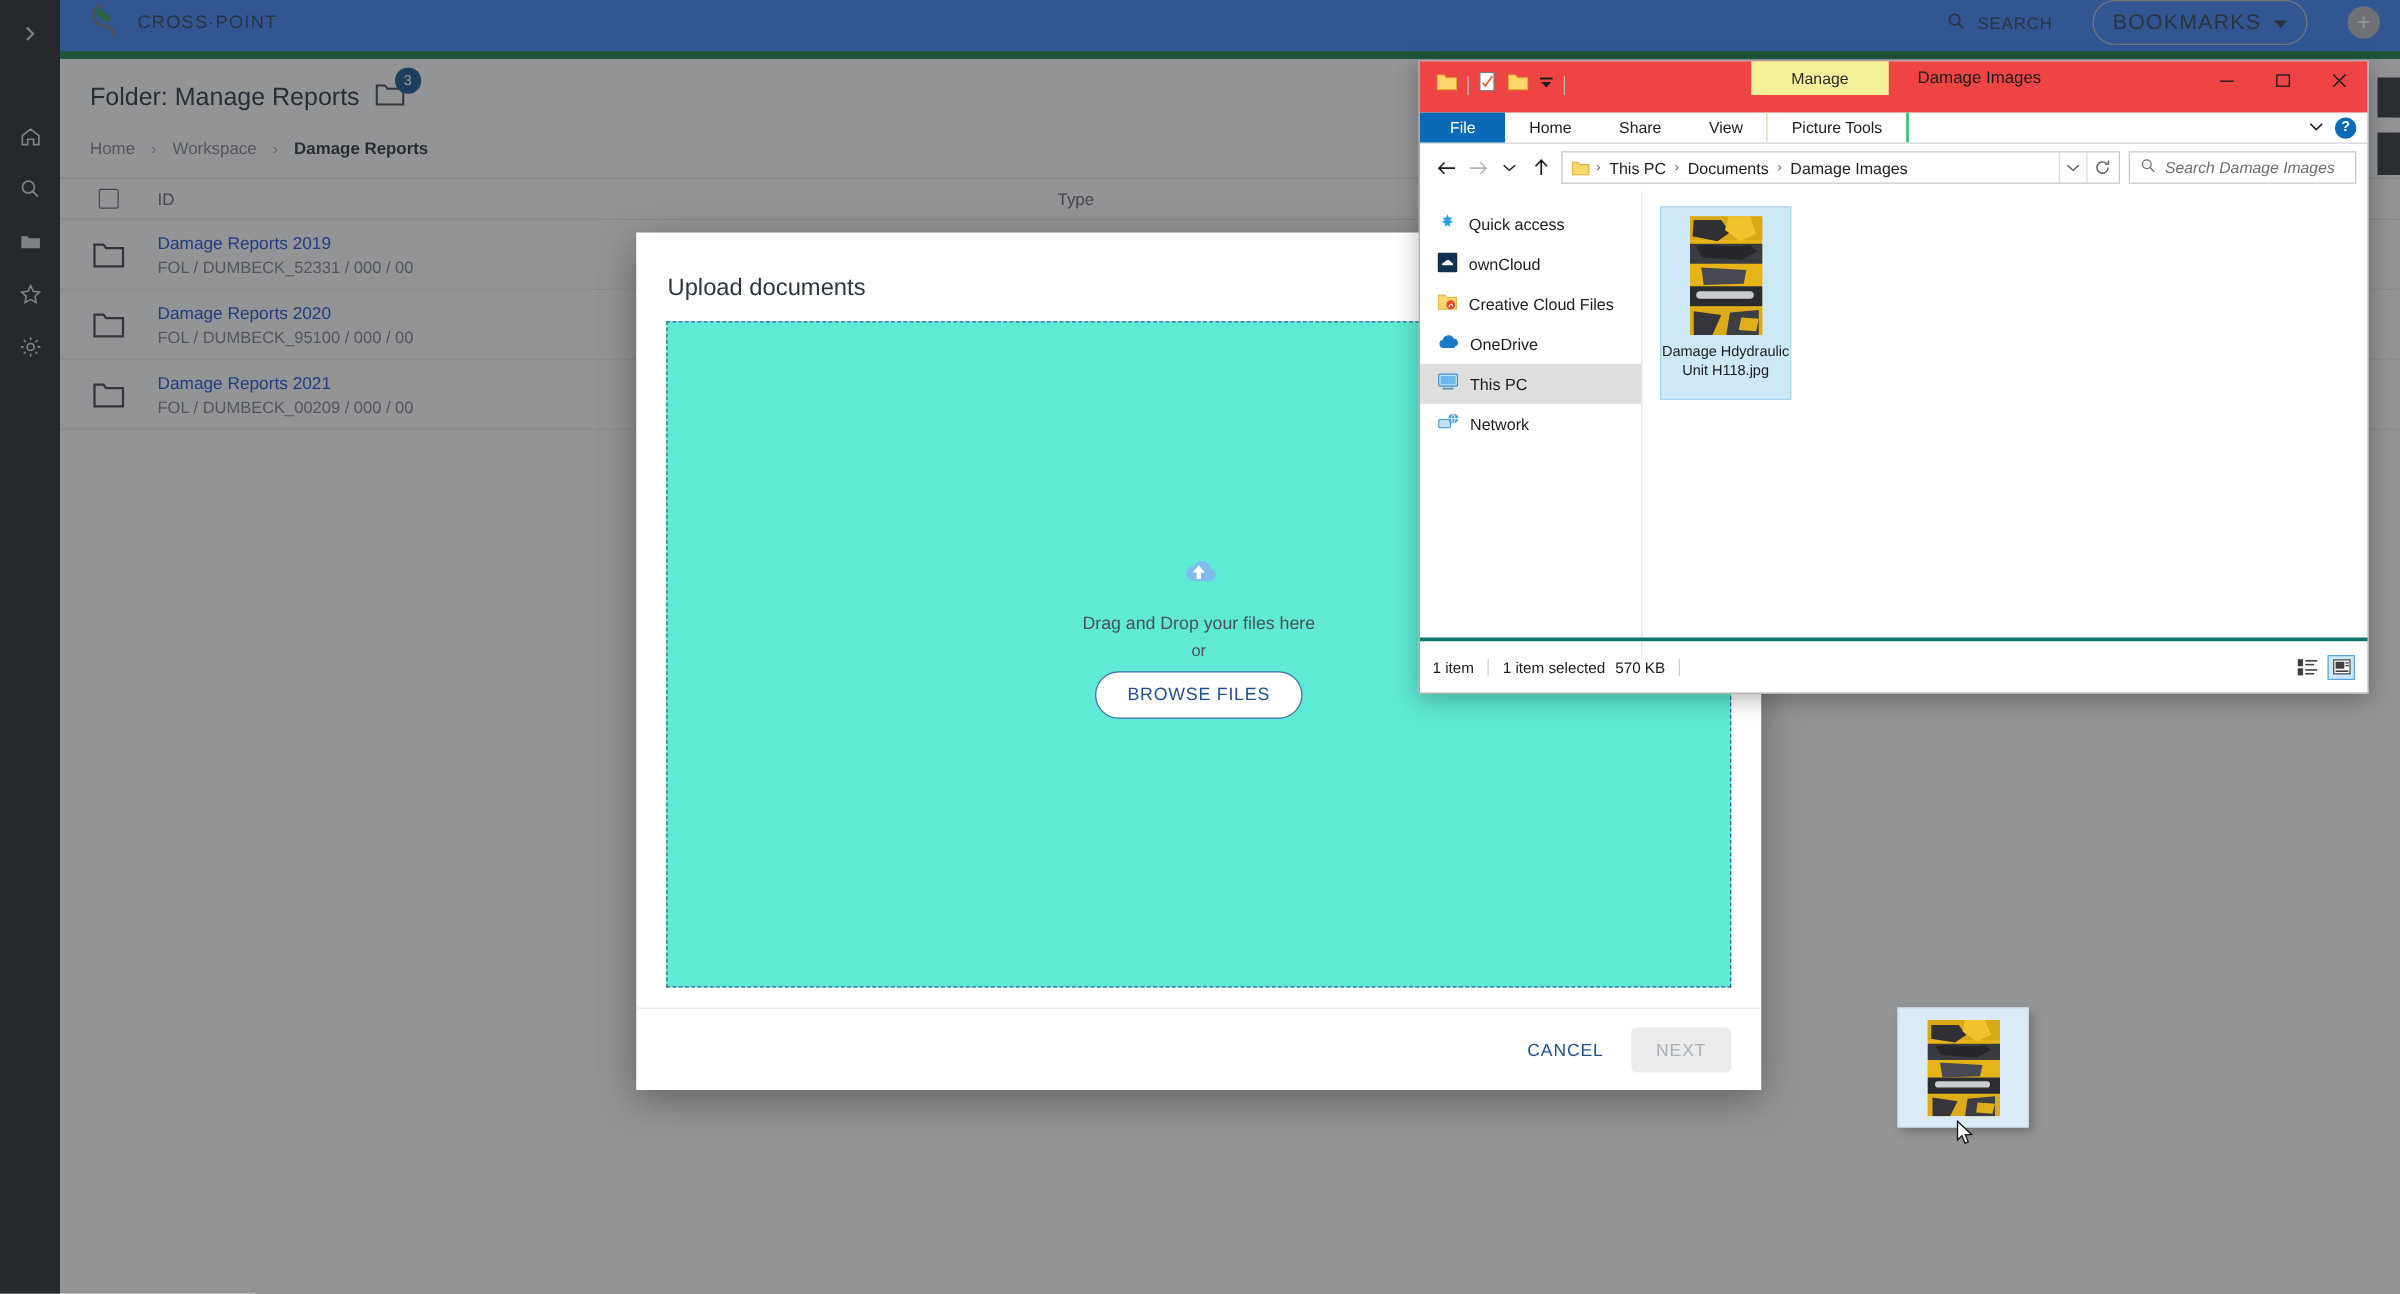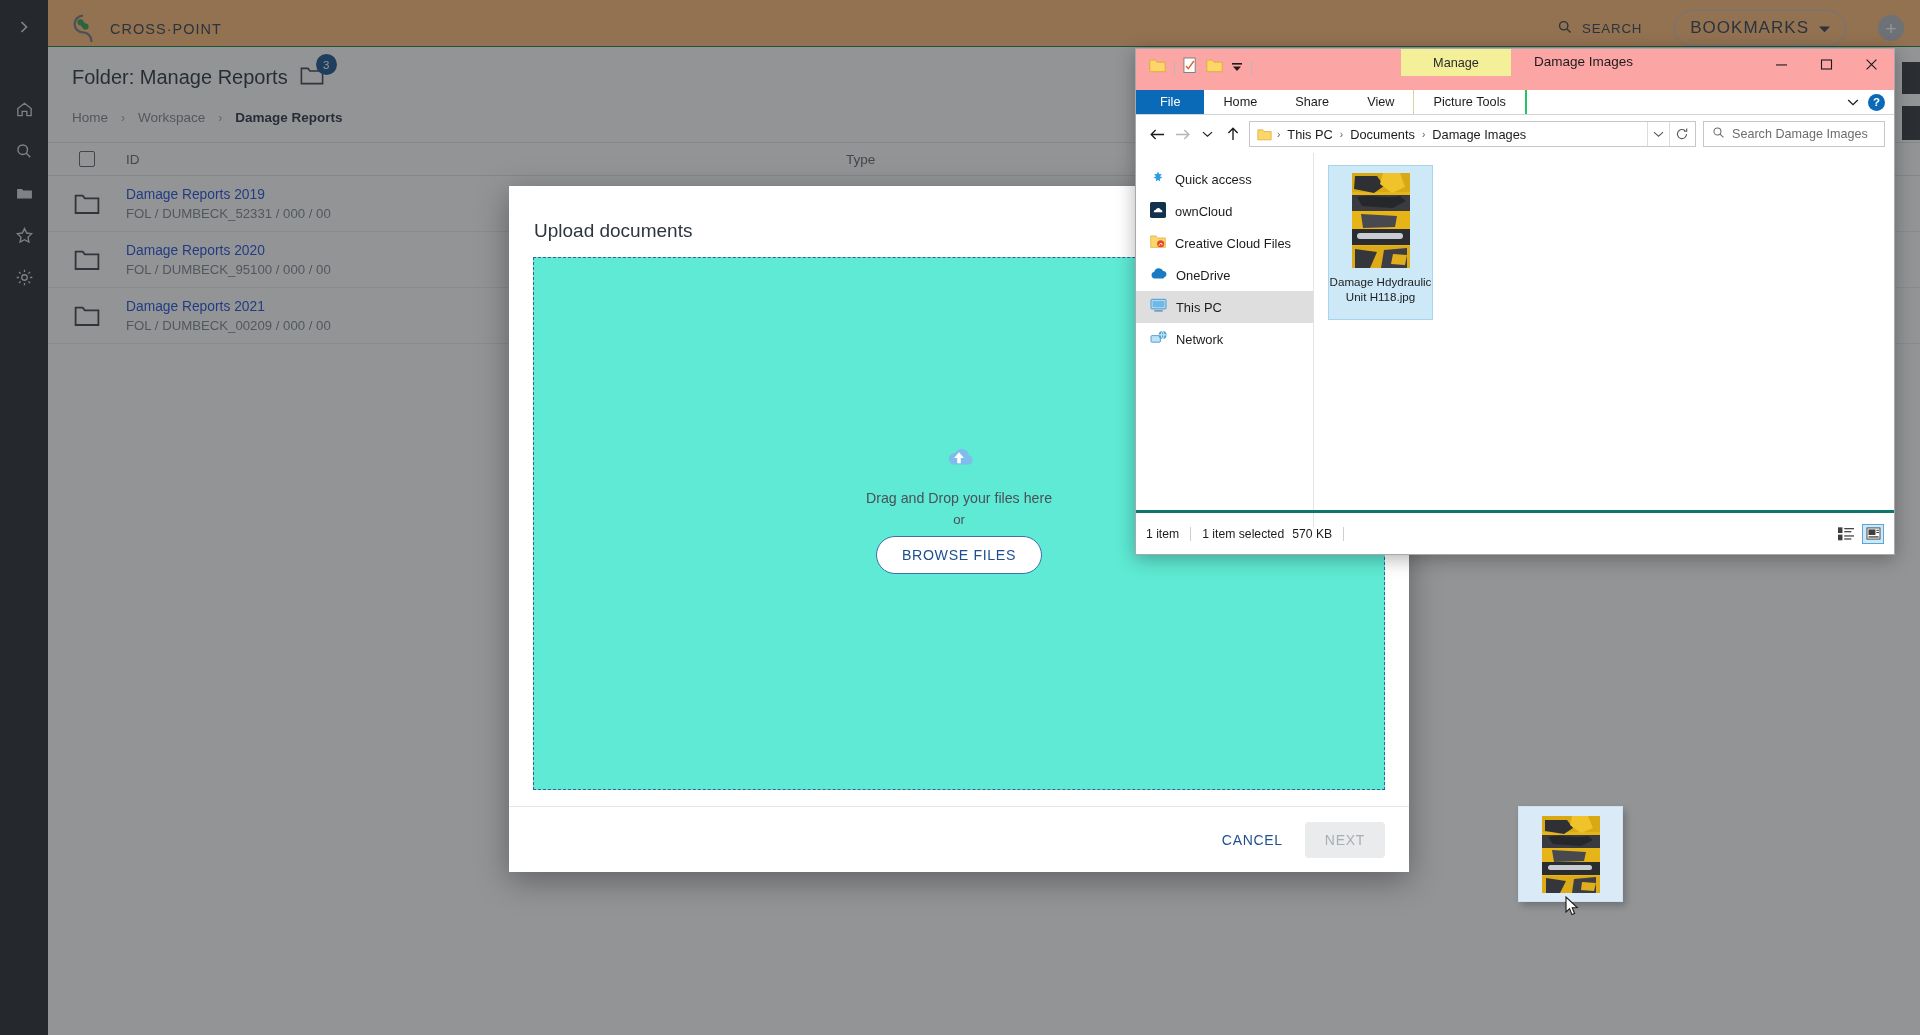--- a/index.html
+++ b/index.html
@@ -19,22 +19,22 @@
   }
   .rail .r-ico {
     width: 48px; height: 42px; display: flex; align-items: center; justify-content: center;
     color: #d7dadd;
   }
   .rail .r-ico svg { display: block; }
   .rail-spacer-1 { height: 40px; }
 
   .topbar {
     position: absolute; left: 48px; top: 0; right: 0; height: 47px;
-    background: #fdba74; border-bottom: 1px solid #15803d;
-    display: flex; align-items: flex-end;
+    background: #3b82f6; border-bottom: 6px solid #15803d;
+    display: flex; align-items: flex-start;
   }
   .brand { display: flex; align-items: center; gap: 12px; margin-left: 20px; }
   .brand-name {
     font-size: 14.5px; letter-spacing: .07em; color: #2f3c4f; font-weight: 500;
   }
   .top-right { margin-left: auto; display: flex; align-items: center; gap: 32px; margin-right: 16px; }
   .search-btn { display: flex; align-items: center; gap: 9px; color: #2f3c4f; font-size: 13.3px; letter-spacing: .06em; }
   .bookmarks-btn {
     display: flex; align-items: center; gap: 10px;
     border: 1px solid #b9c0ca; border-radius: 20px; padding: 7px 15px;
@@ -121,21 +121,21 @@
     background: #e9ebed; border: none; border-radius: 4px; font-weight: 500;
   }
 
   
   .explorer {
     position: absolute; left: 1135px; top: 48px; width: 760px; height: 507px;
     background: #ffffff; border: 1px solid #a8a8a8;
     box-shadow: 0 4px 18px rgba(0,0,0,.3);
     font-family: "Liberation Sans", sans-serif;
   }
-  .ex-titlebar { position: relative; height: 41px; background: #fca5a5; }
+  .ex-titlebar { position: relative; height: 41px; background: #ef4444; }
   .qat { position: absolute; left: 13px; top: 8px; display: flex; align-items: center; gap: 8px; }
   .qat-sep { width: 1px; height: 15px; background: #b9b9b9; }
   .ribbon-ctx {
     position: absolute; left: 265px; top: 0; width: 110px; height: 27px;
     background: #f4f09a; display: flex; align-items: center; justify-content: center;
     font-size: 12.7px; color: #2b2b2b;
   }
   .ex-title {
     position: absolute; left: 398px; top: 5px; font-size: 13.5px; color: #1c1c1c;
   }
@@ -159,21 +159,21 @@
     flex: 1; height: 26px; border: 1px solid #c7c7c7; background: #fff;
     display: flex; align-items: center; padding: 0 2px 0 7px; margin-left: 4px;
   }
   .addr-crumb { font-size: 12.8px; color: #1c1c1c; padding: 0 2px; }
   .addr-sep { font-size: 10px; color: #5a5a5a; padding: 0 5px; }
   .addr-drop { margin-left: auto; width: 22px; display: flex; align-items: center; justify-content: center; border-left: 1px solid #dcdcdc; height: 100%; }
   .addr-refresh { width: 24px; display: flex; align-items: center; justify-content: center; height: 100%; border-left: 1px solid #dcdcdc; }
   .search-box {
     width: 182px; height: 26px; border: 1px solid #c7c7c7; margin-left: 7px;
     display: flex; align-items: center; gap: 7px; padding: 0 8px;
-    font-size: 12.6px; color: #6d6d6d;
+    font-size: 12.6px; color: #6d6d6d; font-style: italic;
   }
   .ex-body { position: absolute; left: 0; right: 0; top: 104px; bottom: 27px; display: flex; }
   .ex-nav { width: 178px; border-right: 1px solid #e3e3e3; padding-top: 10px; }
   .nav-item {
     height: 32px; display: flex; align-items: center; gap: 9px; padding-left: 14px;
     font-size: 12.9px; color: #1c1c1c;
   }
   .nav-item.sel { background: #dedede; }
   .ex-files { flex: 1; padding: 12px 0 0 14px; }
   .file-tile {

